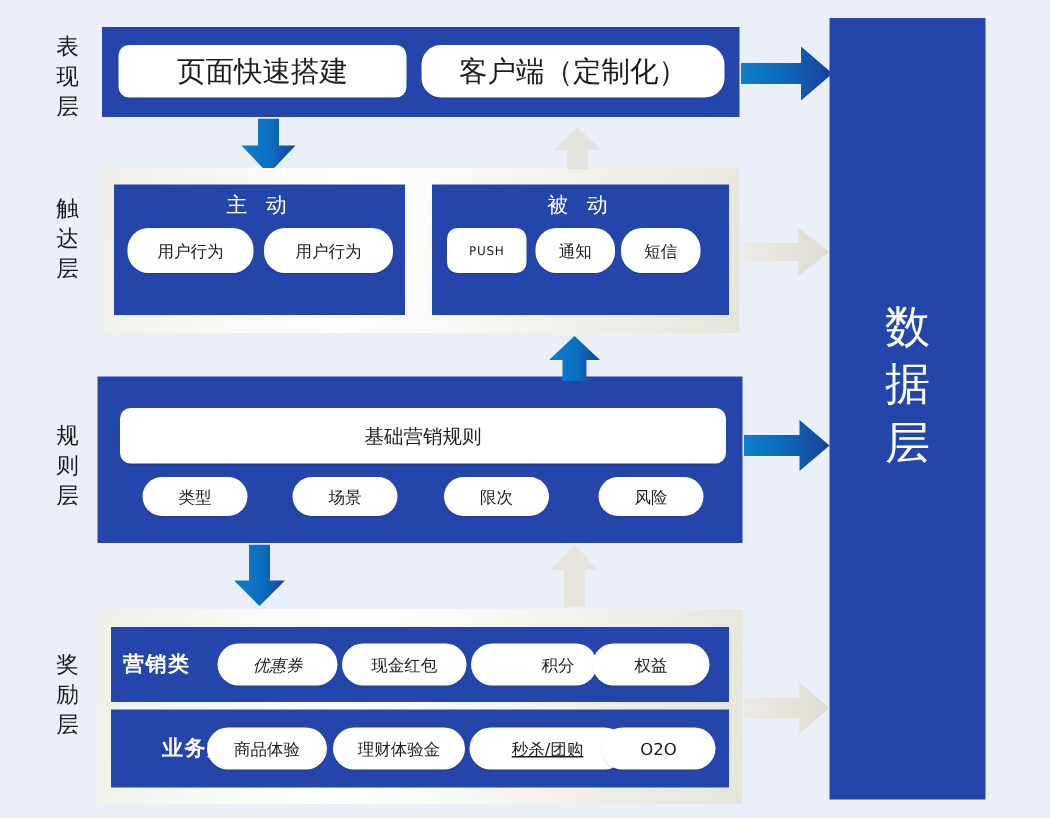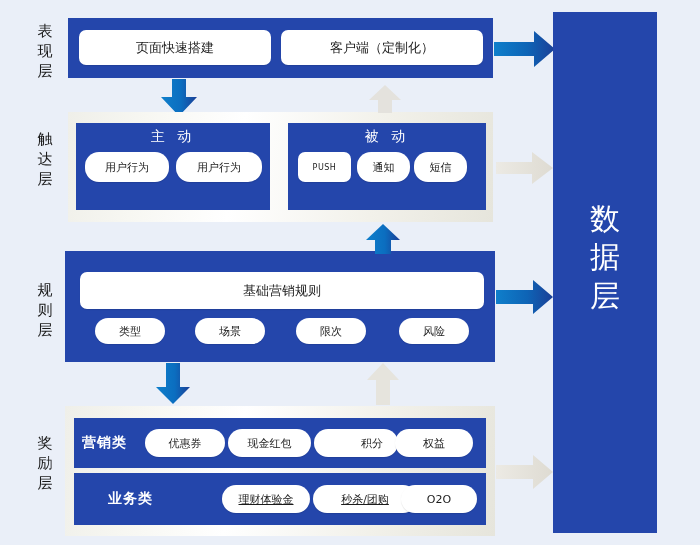--- a/index.html
+++ b/index.html
@@ -58,21 +58,21 @@
     align-items: center;
     justify-content: center;
     color: #1c1c1c;
     font-family: "DejaVu Sans", "Liberation Sans", sans-serif;
     text-align: center;
     box-shadow: 0 1px 1px rgba(0,0,0,0.10);
   }
   .pill.sm  { font-size: 11px; border-radius: 14px; }
   .pill.xs  { font-size: 8px;  letter-spacing: .5px; }
   .pill.md  { font-size: 13px; }
-  .pill.lg  { font-size: 13px; text-align: center; }
+  .pill.lg  { font-size: 19px; text-align: center; }
 
   
   .sub-head {
     position: absolute;
     color: #ffffff;
     font-size: 14px;
     letter-spacing: 4px;
     text-align: center;
     font-family: "DejaVu Sans", "Liberation Sans", sans-serif;
   }
@@ -135,21 +135,21 @@
   </svg>
 
   <div class="layer-label" style="left:28px; top:22px;">表
 现
 层</div>
 
   <div class="panel-blue" style="left:68px; top:18px; width:425px; height:60px;"></div>
 
   <div class="pill lg" style="left:79px; top:30px; width:192px; height:35px;">页面快速搭建</div>
 
-  <div class="pill lg" style="left:281px; top:30px; width:202px; height:35px;">客户端（定制化）</div>
+  <div class="pill lg" style="left:281px; top:30px; width:202px; height:35px;border-radius:13px;">客户端（定制化）</div>
 
   <div class="arrow" style="left:160px; top:79px;">
     <svg width="38" height="38" viewBox="0 0 38 38">
       <polygon points="12,0 26,0 26,18 37,18 19,37 1,18 12,18" fill="url(#gradV)"></polygon>
     </svg>
   </div>
 
   <div class="arrow" style="left:494px; top:31px;">
     <svg width="62" height="36" viewBox="0 0 62 36">
       <polygon points="0,11 40,11 40,0 61,18 40,36 40,25 0,25" fill="url(#gradH)"></polygon>
@@ -217,28 +217,29 @@
   </div>
 
   <div class="layer-label" style="left:28px; top:434px;">奖
 励
 层</div>
 
   <div class="panel-beige" style="left:65px; top:406px; width:430px; height:130px;"></div>
 
   <div class="panel-blue" style="left:74px; top:418px; width:412px; height:50px;"></div>
   <div class="row-label" style="left:82px; top:418px; height:50px;">营销类</div>
-  <div class="pill sm" style="left:145px; top:429px; width:80px; height:28px;">优惠券</div>
+  <div class="pill sm" style="left:145px; top:429px; width:80px; height:28px;font-style:italic;">优惠券</div>
   <div class="pill sm" style="left:228px; top:429px; width:83px; height:28px;">现金红包</div>
   <div class="pill sm" style="left:314px; top:429px; width:84px; height:28px;padding-left:32px;">积分</div>
   <div class="pill sm" style="left:395px; top:429px; width:78px; height:28px;">权益</div>
 
   <div class="panel-blue" style="left:74px; top:473px; width:412px; height:52px;"></div>
   <div class="row-label" style="left:82px; top:473px; height:52px;margin-left:26px;">业务类</div>
-  <div class="pill sm" style="left:222px; top:485px; width:88px; height:28px;text-decoration:underline;">理财体验金</div>
+  <div class="pill sm" style="left:138px; top:485px; width:80px; height:28px;">商品体验</div>
+  <div class="pill sm" style="left:222px; top:485px; width:88px; height:28px;">理财体验金</div>
   <div class="pill sm" style="left:313px; top:485px; width:104px; height:28px;text-decoration:underline;">秒杀/团购</div>
   <div class="pill sm" style="left:401px; top:485px; width:76px; height:28px;">O2O</div>
 
   <div class="arrow" style="left:366px; top:363px;">
     <svg width="34" height="42" viewBox="0 0 34 42">
       <polygon points="17,0 33,17 24,17 24,42 10,42 10,17 1,17" fill="#e6e4dd"></polygon>
     </svg>
   </div>
 
   <div class="arrow" style="left:496px; top:455px;">

